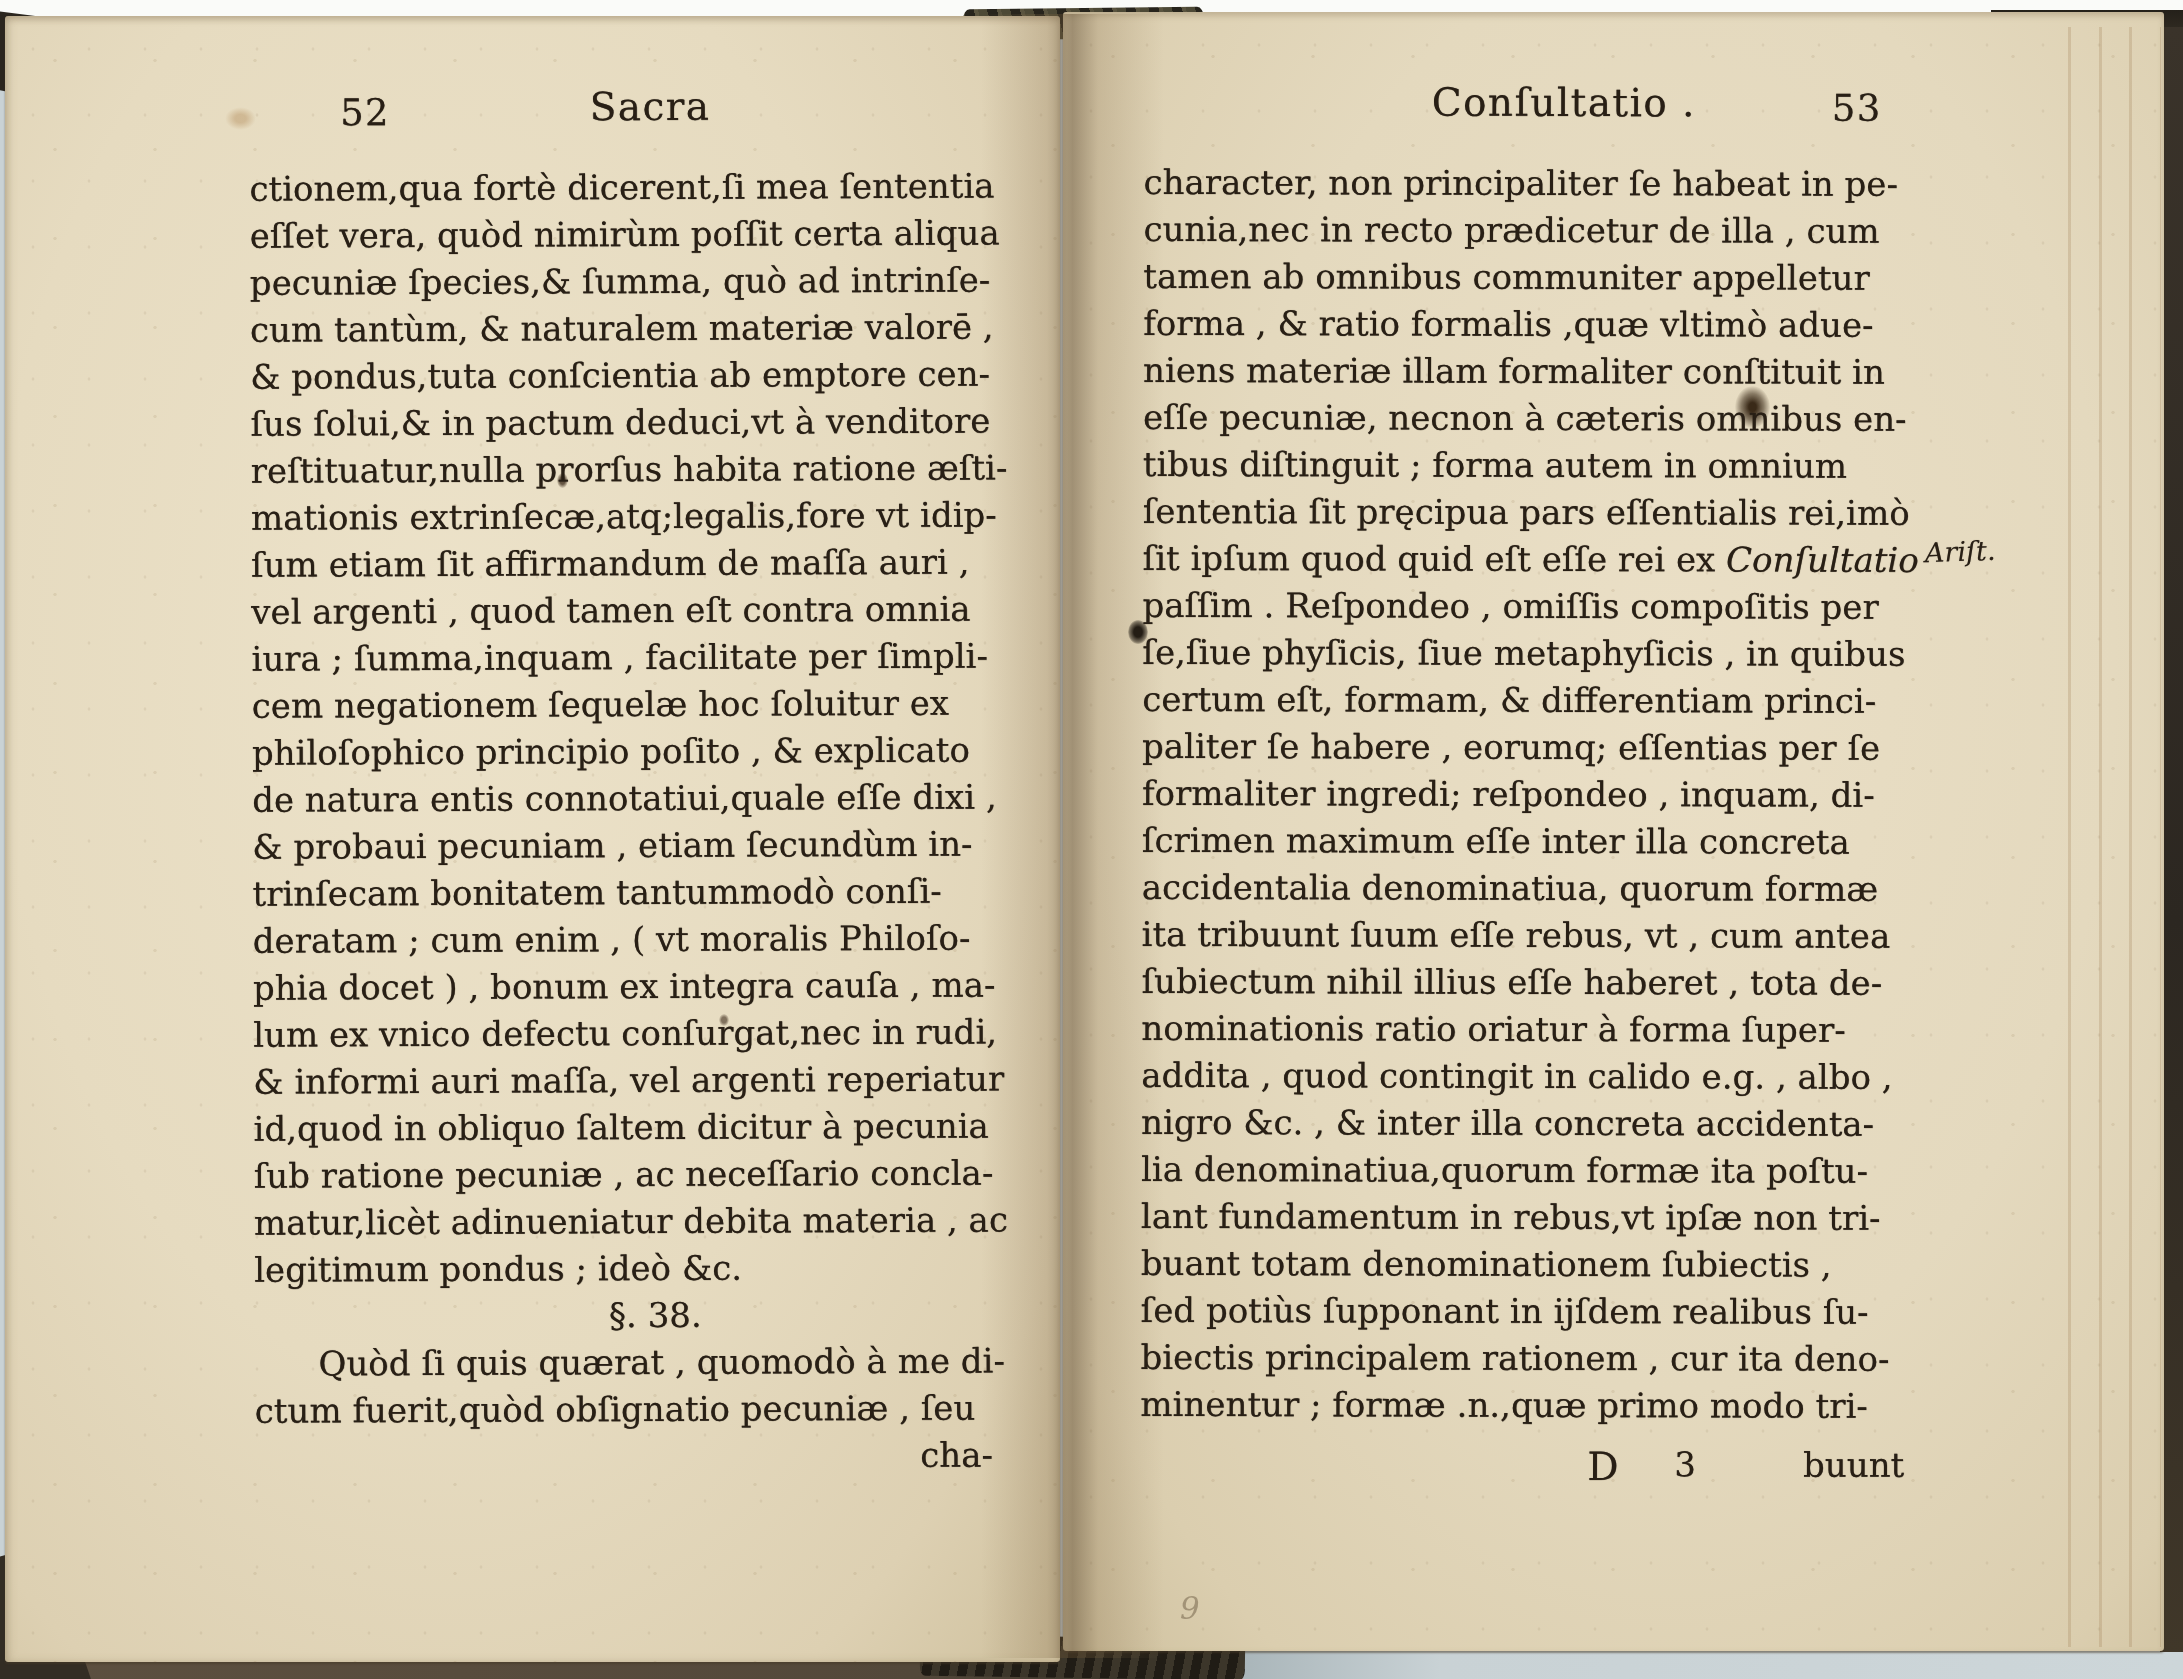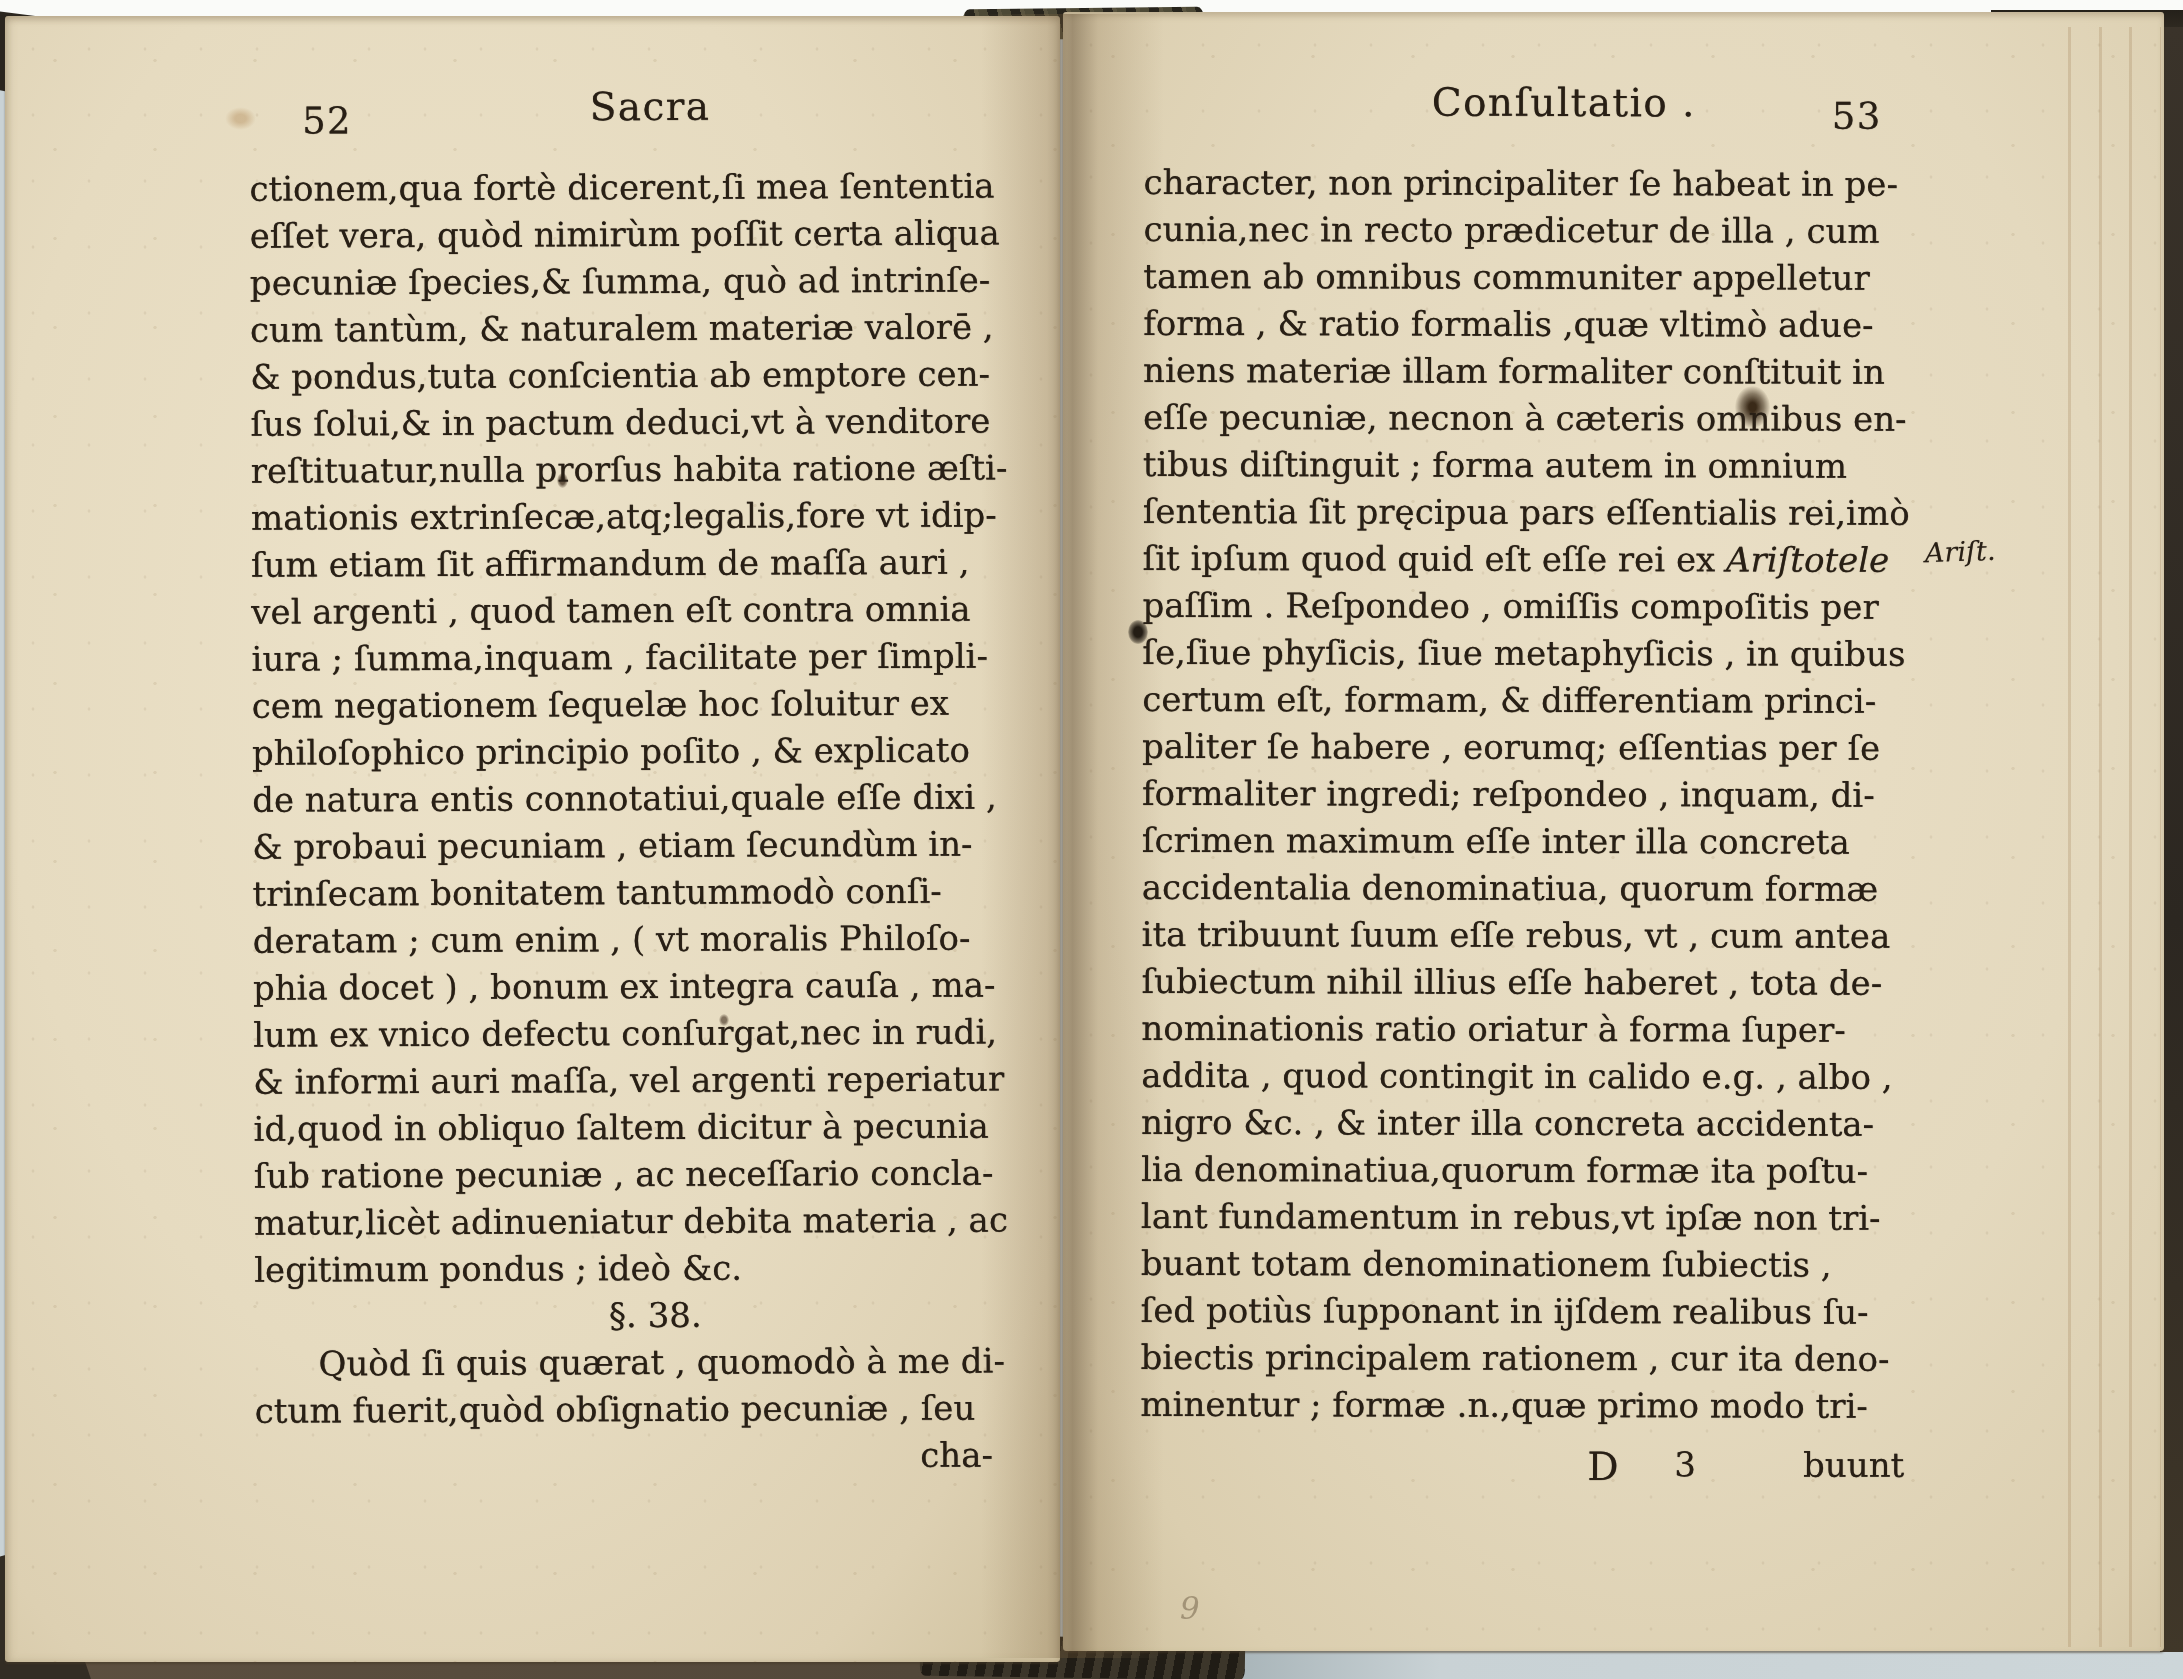--- a/index.html
+++ b/index.html
@@ -60,21 +60,21 @@
   .stain3 { left:225px;  top:107px; width:31px; height:23px; background:radial-gradient(rgba(173,132,80,.40) 25%, transparent 70%); }
   .stain4 { left:557px;  top:473px; width:10.8px; height:15px; background:radial-gradient(rgba(55,38,22,.75) 35%, transparent 75%); }
   .stain5 { left:719px; top:1014px; width:9.5px; height:12.2px; background:radial-gradient(rgba(60,42,26,.6) 35%, transparent 75%); }
 
   
   .textcol { color:var(--ink,#281f15); text-shadow:0 0 0.7px rgba(40,32,24,.55), 0.3px 0.3px 0 rgba(40,32,24,.3); }
   .textcol-left  { left:252px;  top:84px; width:802px; transform:rotate(-.25deg); }
   .textcol-right { left:1142px; top:80px; width:840px; transform:rotate(.15deg); }
   .header { position:relative; height:80px; font-size:39px; letter-spacing:1.4px; }
   .header .title   { position:absolute; left:0; right:0; text-align:center; }
-  .header .pagenum { position:absolute; top:14px; font-size:37px; }
+  .header .pagenum { position:absolute; top:6px; font-size:37px;margin-left:38px; }
   .textcol-left  .pagenum { left:53px; }
   .textcol-right .pagenum { right:102px; }
 
   .lines { font-size:34px; line-height:47px; }
   .line { white-space:nowrap; height:47px; }
   .line.center { text-align:center; }
   .line.indent { text-indent:64px; }
   .textcol-left  .line.catch { text-align:right; padding-right:64px; }
   .em { font-style:italic; }
 
@@ -157,21 +157,21 @@
     </div>
     <div class="lines">
         <div class="line">character, non principaliter ſe habeat in pe-</div>
         <div class="line">cunia,nec in recto prædicetur de illa ,  cum</div>
         <div class="line">tamen ab omnibus communiter appelletur</div>
         <div class="line">forma , &amp; ratio formalis ,quæ vltimò adue-</div>
         <div class="line">niens materiæ illam formaliter  conſtituit in</div>
         <div class="line">eſſe pecuniæ, necnon à cæteris omnibus en-</div>
         <div class="line">tibus diſtinguit ; forma autem in omnium</div>
         <div class="line">ſententia ſit pręcipua pars eſſentialis rei,imò</div>
-        <div class="line">ſit ipſum quod quid eſt eſſe rei ex <span class="em">Ariſtotele</span></div>
+        <div class="line">ſit ipſum quod quid eſt eſſe rei ex <span class="em">Conſultatio</span></div>
         <div class="line">paſſim . Reſpondeo , omiſſis compoſitis per</div>
         <div class="line">ſe,ſiue phyſicis, ſiue metaphyſicis , in quibus</div>
         <div class="line">certum eſt, formam, &amp; differentiam princi-</div>
         <div class="line">paliter ſe habere , eorumq; eſſentias per ſe</div>
         <div class="line">formaliter ingredi; reſpondeo , inquam, di-</div>
         <div class="line">ſcrimen maximum eſſe inter illa concreta</div>
         <div class="line">accidentalia denominatiua, quorum formæ</div>
         <div class="line">ita tribuunt ſuum eſſe rebus, vt , cum antea</div>
         <div class="line">ſubiectum nihil illius eſſe haberet , tota de-</div>
         <div class="line">nominationis ratio oriatur à forma ſuper-</div>

